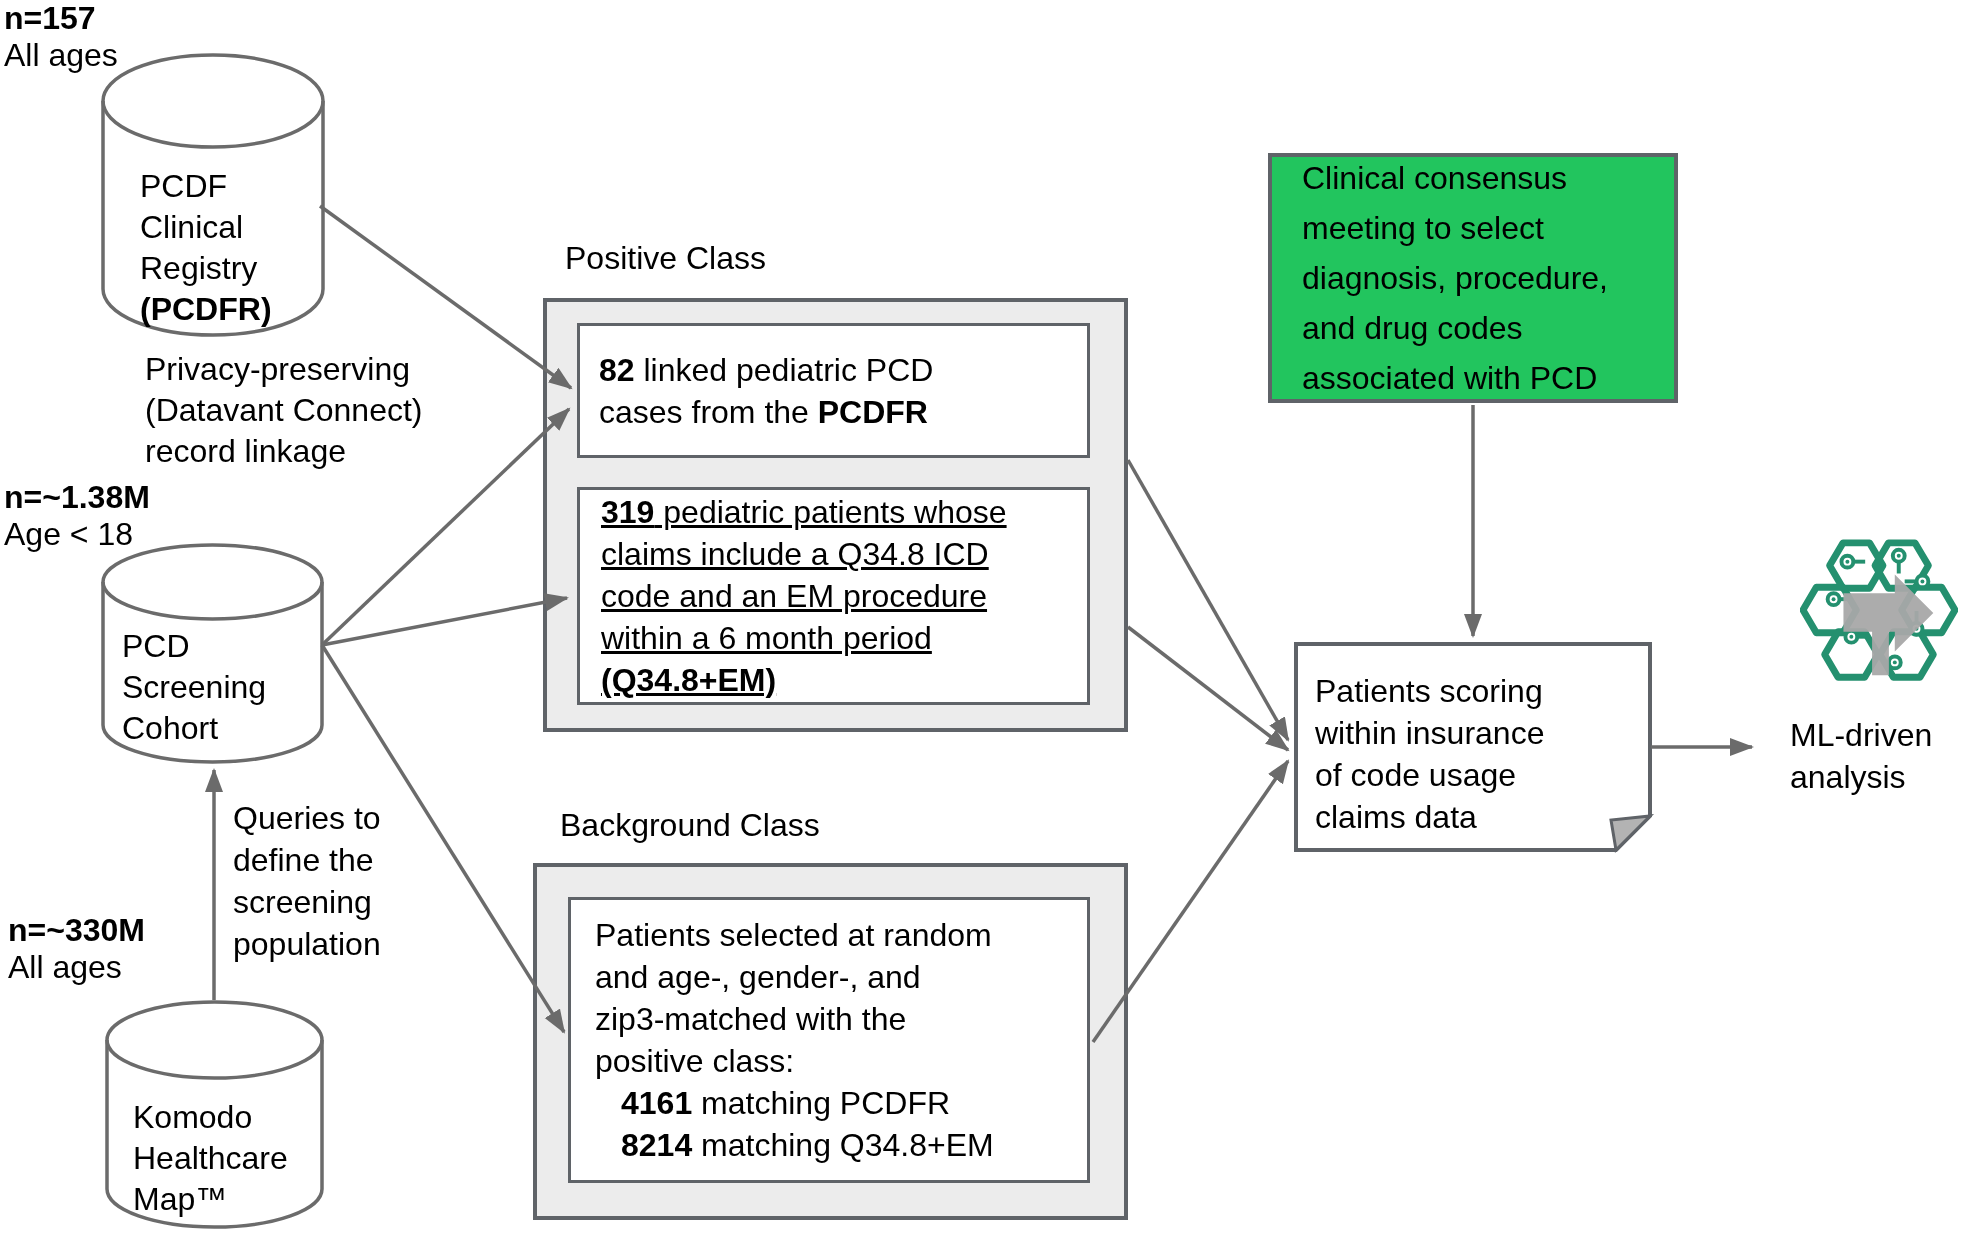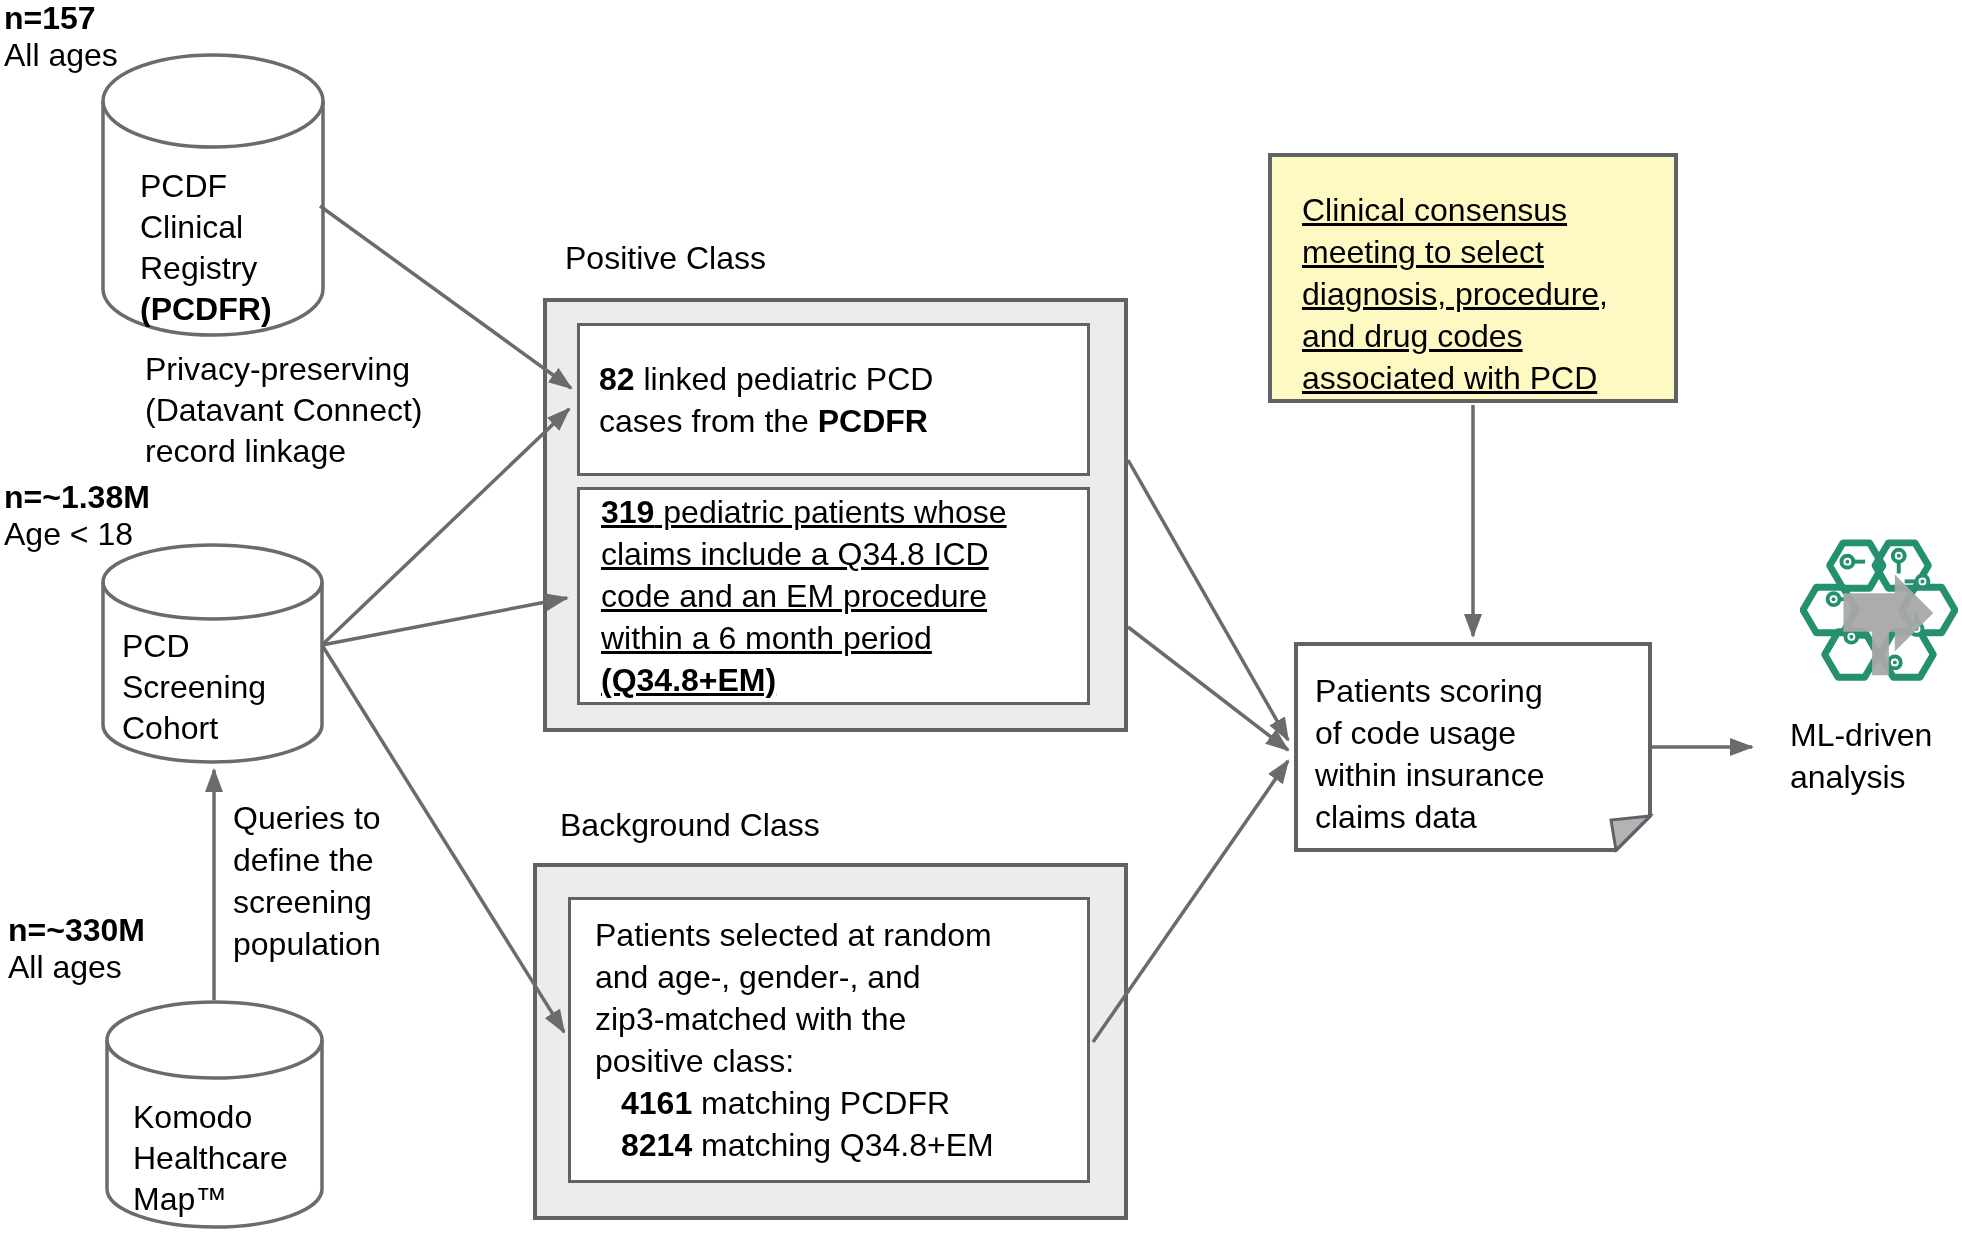--- a/index.html
+++ b/index.html
@@ -8,22 +8,22 @@
   .txt{position:absolute;z-index:10;white-space:nowrap;}
   .stat{line-height:37px;}
   .stat .n{font-weight:bold;display:block;}
   .cyl-label{line-height:41px;margin-top:13px;}
   .ann{line-height:42px;}
   .ann.right{text-align:left;}
   .class-title{line-height:40px;}
   .class-outer{position:absolute;background:#ececec;border:4px solid #5f6368;z-index:1;box-sizing:border-box;}
   .inner-box{position:absolute;background:#ffffff;border:3px solid #5f6368;z-index:2;box-sizing:border-box;
              display:flex;flex-direction:column;justify-content:center;line-height:42px;}
-  .plain-box{position:absolute;background:#fef9c3;border:4px solid #5f6368;z-index:2;box-sizing:border-box;
-             display:flex;flex-direction:column;justify-content:flex-end;line-height:42px;text-decoration:underline;}
+  .plain-box{position:absolute;background:#22c55e;border:4px solid #5f6368;z-index:2;box-sizing:border-box;
+             display:flex;flex-direction:column;justify-content:space-between;line-height:42px;}
   .indent{padding-left:26px;}
   svg.overlay{position:absolute;left:0;top:0;z-index:5;}
   .ml-icon{position:absolute;z-index:6;}
   b{font-weight:bold;}
 </style>
 </head>
 <body>
 
 <div class="canvas">
 
@@ -112,21 +112,21 @@
     <div>Queries to</div>
     <div>define the</div>
     <div>screening</div>
     <div>population</div>
   </div>
 
   <div class="txt class-title" style="left:565px;top:238px;">Positive Class</div>
 
   <div class="class-outer" style="left:543px;top:298px;width:585px;height:434px;"></div>
 
-  <div class="inner-box" style="left:577px;top:323px;width:513px;height:153px;padding-left:19px;">
+  <div class="inner-box" style="left:577px;top:323px;width:513px;height:135px;padding-left:19px;">
     <div><b>82</b><span> linked pediatric PCD</span></div>
     <div><span>cases from the </span><b>PCDFR</b></div>
   </div>
 
   <div class="inner-box" style="left:577px;top:487px;width:513px;height:218px;padding-left:21px;text-decoration:underline;">
     <div><b>319</b><span> pediatric patients whose</span></div>
     <div>claims include a Q34.8 ICD</div>
     <div>code and an EM procedure</div>
     <div>within a 6 month period</div>
     <div style="font-weight:bold;">(Q34.8+EM)</div>
@@ -148,22 +148,22 @@
   <div class="plain-box" style="left:1268px;top:153px;width:410px;height:250px;padding-left:30px;">
     <div>Clinical consensus</div>
     <div>meeting to select</div>
     <div>diagnosis, procedure,</div>
     <div>and drug codes</div>
     <div>associated with PCD</div>
   </div>
 
   <div class="txt ann" style="left:1315px;top:670px;">
     <div>Patients scoring</div>
+    <div>within insurance</div>
     <div>of code usage</div>
-    <div>within insurance</div>
     <div>claims data</div>
   </div>
 
   <div class="ml-icon" style="left:1800px;top:533px;">
     <svg width="158" height="160" viewBox="0 0 160 160">
       <g fill="none" stroke="#24906f" stroke-width="7" stroke-linejoin="round">
         <path d="M84,32 L70.5,55 L43.5,55 L30,32 L43.5,9 L70.5,9 Z"></path>
         <path d="M130,32 L116.5,55 L89.5,55 L76,32 L89.5,9 L116.5,9 Z"></path>
         <path d="M57,77 L43.5,100 L16.5,100 L3,77 L16.5,54 L43.5,54 Z"></path>
         <path d="M157,77 L143.5,100 L116.5,100 L103,77 L116.5,54 L143.5,54 Z"></path>

